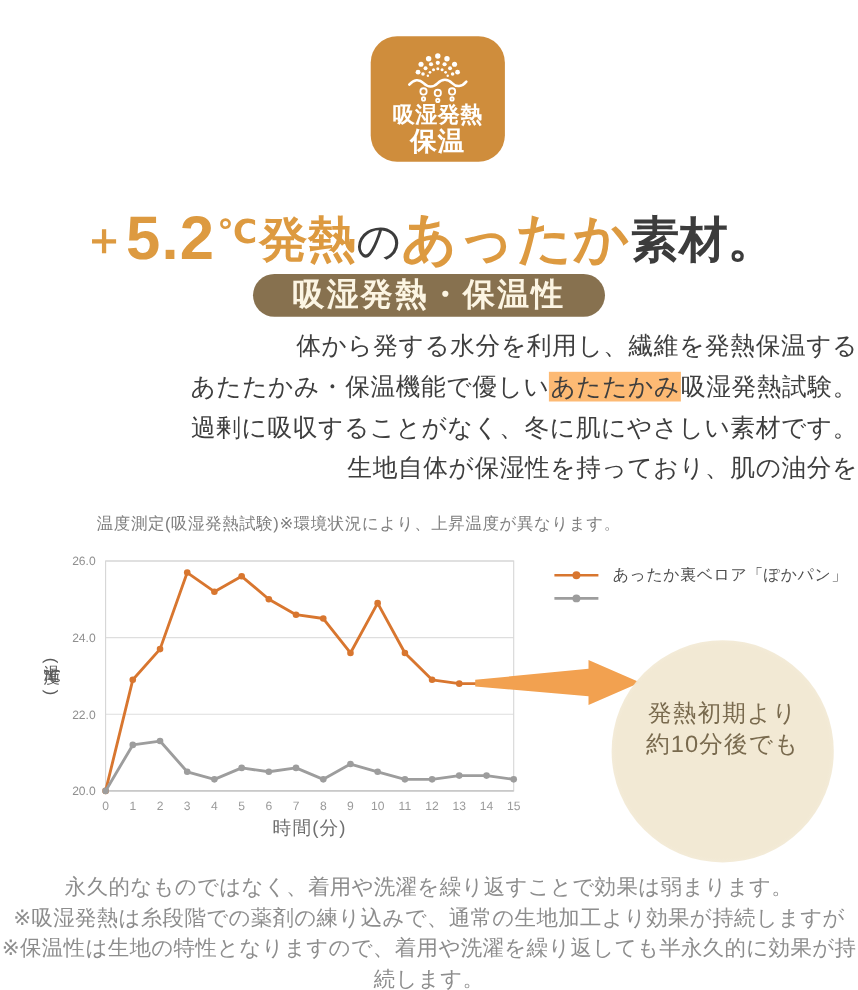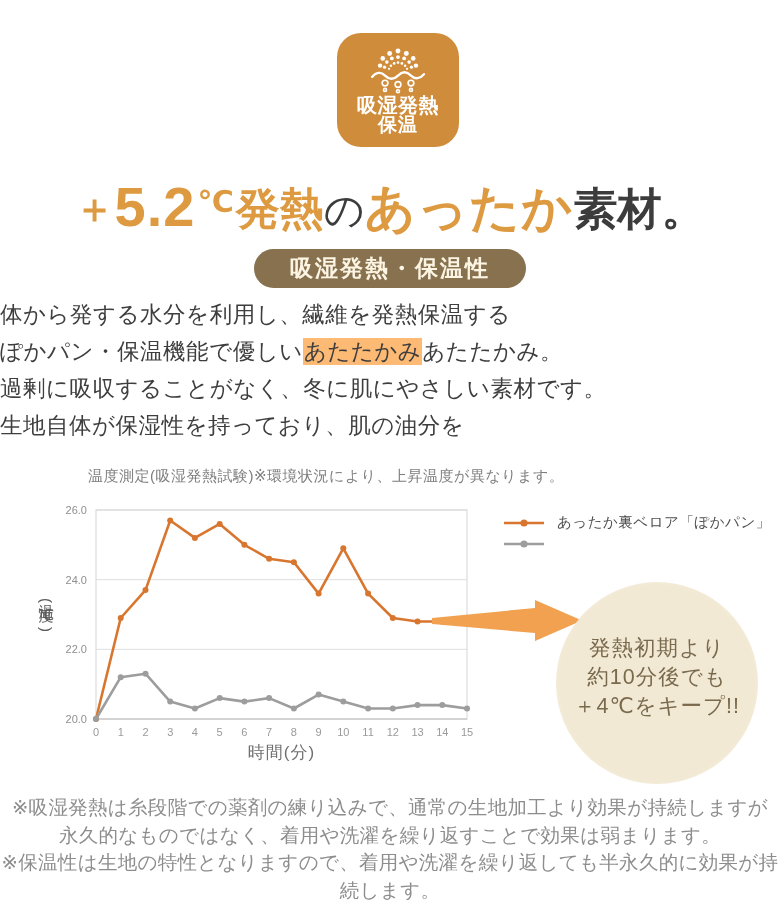--- a/index.html
+++ b/index.html
@@ -13,46 +13,46 @@
   
   .hero-icon {
     position:absolute; left:337px; top:33px; width:122px; height:114px;
     background:#cf8d3c; border-radius:24px;
     display:flex; flex-direction:column; align-items:center; justify-content:flex-start;
     padding-top:5px;
   }
   .hero-icon-glyph { display:block; }
   .hero-icon-text { color:#ffffff; font-weight:700; text-align:center; line-height:1.12; }
   .hero-icon-text .l1 { font-size:20px; letter-spacing:0.5px; }
-  .hero-icon-text .l2 { font-size:19px; letter-spacing:1px;font-family:Liberation Mono, monospace; }
+  .hero-icon-text .l2 { font-size:24px; letter-spacing:1px; }
   
   .headline {
-    position:absolute; top:166px; left:0; width:100%;
+    position:absolute; top:176px; left:0; width:100%;
     text-align:center; white-space:nowrap; line-height:72px; height:72px;
   }
   .hl-orange { color:#dd9a40; }
   .hl-dark   { color:#3c3c3c; }
   .hl-plus   { font-size:40px; font-weight:700; vertical-align:6px; }
   .hl-num    { font-size:56px; font-weight:700; vertical-align:2px; letter-spacing:1px; }
   .hl-deg    { font-size:30px; font-weight:700; vertical-align:16px; margin:0 2px; }
   .hl-heat   { font-size:44px; font-weight:700; vertical-align:4px; }
   .hl-part   { font-size:40px; font-weight:500; vertical-align:4px; }
   .hl-warm   { font-size:50px; font-weight:800; vertical-align:3px; letter-spacing:1px; }
   .hl-mat    { font-size:44px; font-weight:700; vertical-align:4px; }
   
   .pill-badge {
     position:absolute; top:249px; left:50%; transform:translateX(-50%);
     background:#87714f; border-radius:20px; height:39px; line-height:39px;
-    padding:0 36px; color:#fcf5e3; font-size:23px; font-weight:700; letter-spacing:2px;
+    padding:0 36px; color:#fcf5e3; font-size:29px; font-weight:700; letter-spacing:2px;
     white-space:nowrap;
   }
   
   .body-copy {
     position:absolute; top:296px; left:0; width:100%;
-    text-align:left; font-size:22.5px; line-height:37px; color:#3e3e3e;
+    text-align:right; font-size:22.5px; line-height:37px; color:#3e3e3e;
     letter-spacing:0.5px;
   }
   .hl-bg { background:#f0e3c4; padding:1px 1px; }
   
   .chart-title { position:absolute; left:88px; top:467px; font-size:15px; color:#7e7e7e; letter-spacing:0.5px;text-align:center; }
   .chart-holder { position:absolute; left:30px; top:498px; width:450px; height:260px; }
   .chart-ylabel {
     position:absolute; left:36px; top:592px;
     writing-mode:vertical-rl; text-orientation:mixed;
     font-size:15px; color:#5a5a5a; letter-spacing:3px;
@@ -125,21 +125,21 @@
   </div>
 
   <h1 class="headline"><span class="hl-orange hl-plus">＋</span><span class="hl-orange hl-num">5.2</span><span class="hl-orange hl-deg">℃</span><span class="hl-orange hl-heat">発熱</span><span class="hl-dark hl-part">の</span><span class="hl-orange hl-warm">あったか</span><span class="hl-dark hl-mat">素材。</span></h1>
 
   <div class="pill-badge" style="background: rgb(135, 113, 79); color: rgb(252, 245, 227);">
     <span>吸湿発熱・保温性</span>
   </div>
 
   <div class="body-copy">
     <div>体から発する水分を利用し、繊維を発熱保温する</div>
-    <div><span>ぽかパン・保温機能で優しい</span><span class="hl-bg" style="background: #fdba74;">あたたかみ</span><span>あたたかみ。</span></div>
+    <div><span>あたたかみ・保温機能で優しい</span><span class="hl-bg" style="background: #fdba74;">あたたかみ</span><span>吸湿発熱試験。</span></div>
     <div>過剰に吸収することがなく、冬に肌にやさしい素材です。</div>
     <div>生地自体が保湿性を持っており、肌の油分を</div>
   </div>
 
   <div class="chart-title">温度測定(吸湿発熱試験)※環境状況により、上昇温度が異なります。</div>
   <div class="chart-ylabel">温度(℃)</div>
   <div class="chart-holder" id="chart-holder"><svg width="450" height="260" viewBox="0 0 450 260">
         <line x1="66" y1="221" x2="437" y2="221" stroke="#dedede" stroke-width="1"></line>
         <line x1="66" y1="151.33333333333334" x2="437" y2="151.33333333333334" stroke="#dedede" stroke-width="1"></line>
         <line x1="66" y1="81.66666666666669" x2="437" y2="81.66666666666669" stroke="#dedede" stroke-width="1"></line>
@@ -218,22 +218,21 @@
       </div>
     </div>
 
   <svg class="arrow-holder" viewBox="0 0 170 62">
     <polygon id="callout-arrow" points="7,28 110,18 110,10 157,30.5 110,51 110,43 7,34" fill="#f2a150"></polygon>
   </svg>
 
   <div class="callout">
     <div style="color: rgb(121, 106, 78);">発熱初期より</div>
     <div style="color: rgb(121, 106, 78);">約10分後でも</div>
-    <div style="color: rgb(121, 106, 78);">＋4℃をキープ!!</div>
   </div>
 
   <div class="footnotes">
+    <div>永久的なものではなく、着用や洗濯を繰り返すことで効果は弱まります。</div>
     <div>※吸湿発熱は糸段階での薬剤の練り込みで、通常の生地加工より効果が持続しますが</div>
-    <div>永久的なものではなく、着用や洗濯を繰り返すことで効果は弱まります。</div>
     <div>※保温性は生地の特性となりますので、着用や洗濯を繰り返しても半永久的に効果が持続します。</div>
   </div>
 
 </div>
 
 </body></html>

